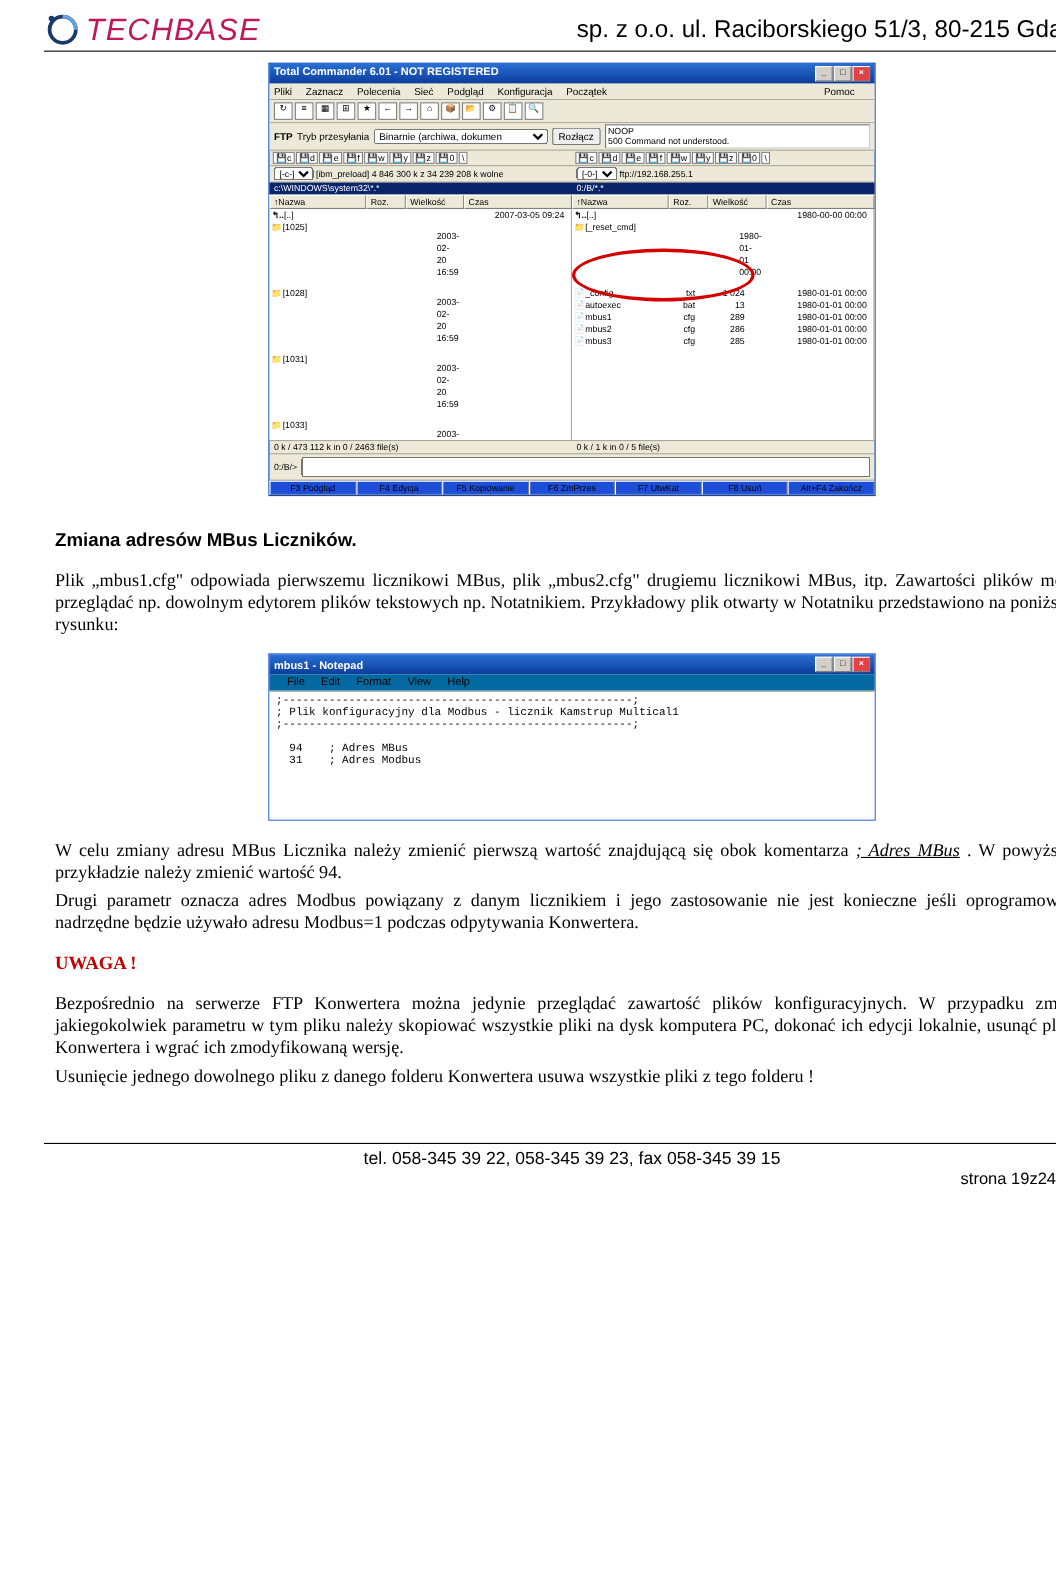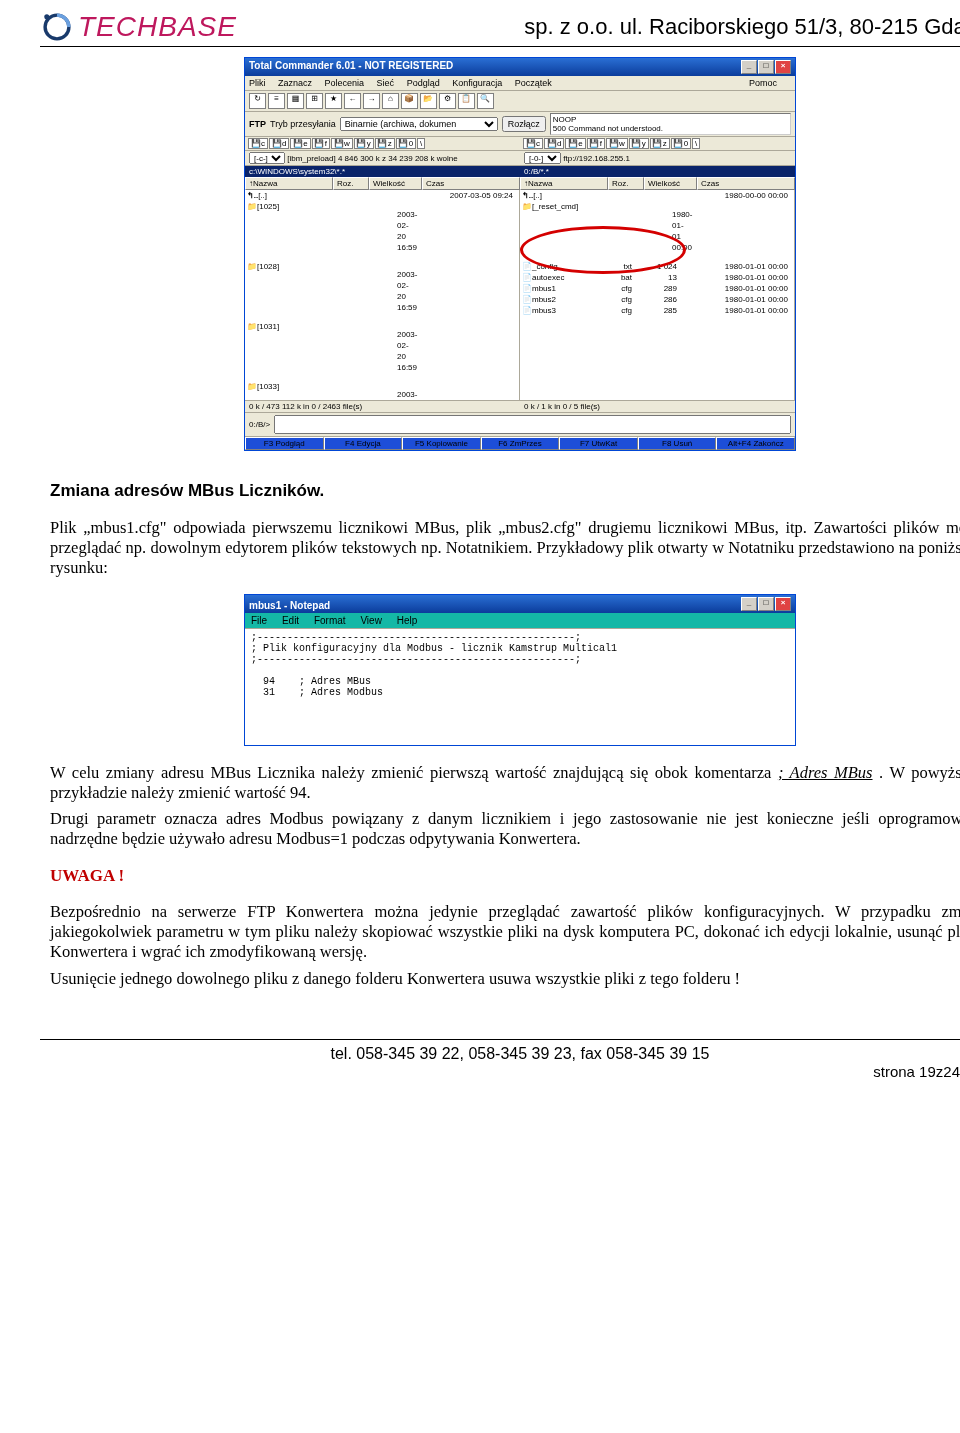--- a/index.html
+++ b/index.html
@@ -49,21 +49,21 @@
 .tc-cmd .lbl{font-size:8px;margin-right:4px}
 .tc-cmd input{flex:1;font-size:9px;height:13px}
 .tc-fkeys{display:flex;border-top:1px solid #aca899}
 .tc-fkeys button{flex:1;font-size:8px;padding:1px 0;background:#1d4ed8;border:1px solid #fff;border-right-color:#808080;border-bottom-color:#808080}
 .circle{position:absolute;left:275px;top:36px;width:160px;height:42px;border:3px solid #d40000;border-radius:50%;pointer-events:none}
 .doc-body{font-family:"Times New Roman",Times,serif;font-size:16.5px;padding:0 10px;text-align:justify}
 .doc-body h3{font-family:Arial,sans-serif;font-size:17px;font-weight:bold;margin:12px 0}
 .doc-body .uwaga{color:#c00000;font-weight:bold;font-size:17px;margin-top:16px}
 .notepad{width:550px;margin:12px auto;border:1px solid #0046d5;font-family:Tahoma,Arial,sans-serif;font-size:10px;background:#fff}
 .np-title{background:linear-gradient(#2a6fd4,#0b3c9b);color:#fff;padding:2px 4px;font-size:10px;font-weight:bold;display:flex;align-items:flex-end}
-.np-menu{background:#14b8a6;padding:2px 6px;font-size:10px}
+.np-menu{background:#0369a1;padding:2px 16px;font-size:10px}
 .np-menu span{margin-right:12px}
 .np-content{font-family:"Courier New",monospace;font-size:10px;padding:3px 6px;white-space:pre;height:110px;overflow:hidden;background:#fff;border-top:1px solid #aca899}
 .footer{border-top:1.5px solid #000;margin-top:50px;padding-top:5px;text-align:center;font-size:16px}
 .footer .pg{text-align:right;padding-right:40px;font-size:15px}
 </style>
 </head>
 <body>
 
 <div class="page">
   <div class="header">

